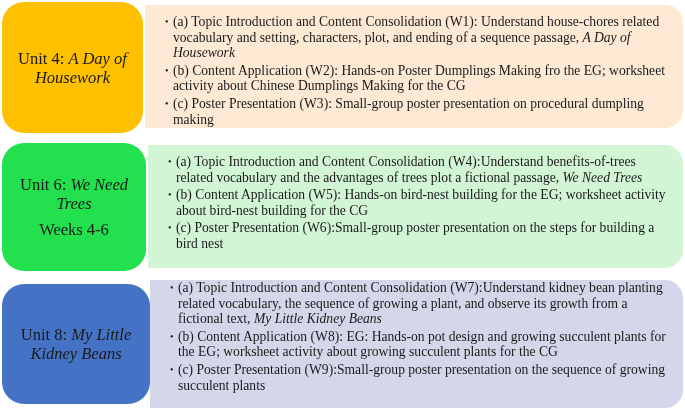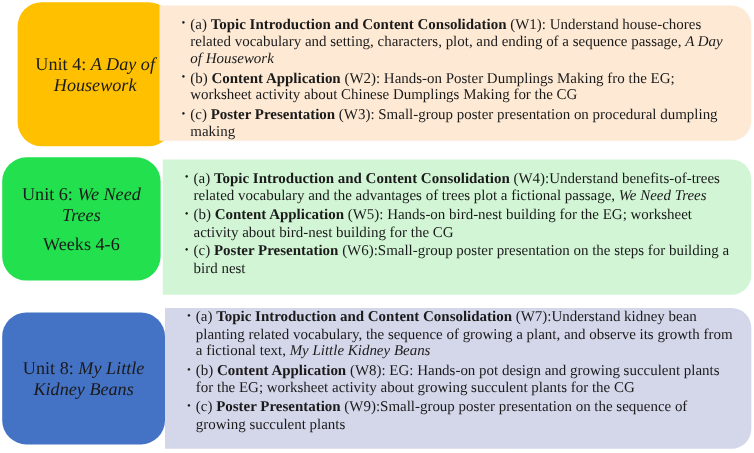--- a/index.html
+++ b/index.html
@@ -7,44 +7,44 @@
          font-family:"Liberation Serif", "DejaVu Serif", serif; color:#1a1a1a; }
   .unit-box { position:absolute; border-radius:22px; display:flex; flex-direction:column;
               align-items:center; justify-content:center; text-align:center;
               font-size:16.5px; line-height:19px; color:#1a1a1a; }
   .unit-box .title { padding:0 6px; }
   .unit-box .weeks { margin-top:7px; font-size:16.5px; }
   .panel { position:absolute; border-radius:0 18px 18px 0; box-sizing:border-box;
            padding:10px 16px 0 28px; font-size:13.6px; line-height:15.6px; }
   .item { position:relative; margin-bottom:2px; }
   .bullet { position:absolute; left:-8px; top:0; font-size:10px; }
-  b { font-weight:bold; }
+  b { font-weight:normal; }
   i { font-style:italic; }
 </style>
 </head>
 <body>
 
-<div class="unit-box" style="left:16px; top:2px; width:141px; height:131px; background:#FFC000;">
+<div class="unit-box" style="left:2px; top:2px; width:141px; height:131px; background:#FFC000;">
   <div class="title">
     <span>Unit 4: </span><i>A Day of Housework</i>
   </div>
 </div>
 <div class="panel" style="left:145px; top:5px; width:538px; height:123px; background:#FDE9D4; padding-top:9px;">
   <div class="item">
     <span class="bullet">•</span><span>(a) </span><b>Topic Introduction  and Content Consolidation</b><span> (W1)</span><span>: Understand house-chores related vocabulary and setting, characters, plot, and ending of a sequence passage, </span><i>A Day of Housework</i>
   </div>
   <div class="item">
     <span class="bullet">•</span><span> (b) </span><b>Content Application</b><span> (W2)</span><span>: Hands-on Poster Dumplings Making  fro the EG; worksheet activity about Chinese Dumplings Making  for the CG</span>
   </div>
   <div class="item">
     <span class="bullet">•</span><span>(c) </span><b>Poster Presentation</b><span> (W3)</span><span>: Small-group poster presentation on procedural dumpling making</span>
   </div>
 </div>
 
-<div class="unit-box" style="left:2px; top:143px; width:144px; height:112px; background:#22E04E;">
+<div class="unit-box" style="left:2px; top:143px; width:144px; height:128px; background:#22E04E;">
   <div class="title">
     <span>Unit 6: </span><i>We Need Trees</i>
   </div>
   <div class="weeks">Weeks 4-6</div>
 </div>
 <div class="panel" style="left:148px; top:145px; width:535px; height:123px; background:#D2F5D6; padding-top:9px;">
   <div class="item">
     <span class="bullet">•</span><span>(a) </span><b>Topic Introduction  and Content Consolidation</b><span> (W4)</span><span>:Understand benefits-of-trees related vocabulary and the advantages  of trees plot a fictional passage, </span><i>We Need Trees</i>
   </div>
   <div class="item">

